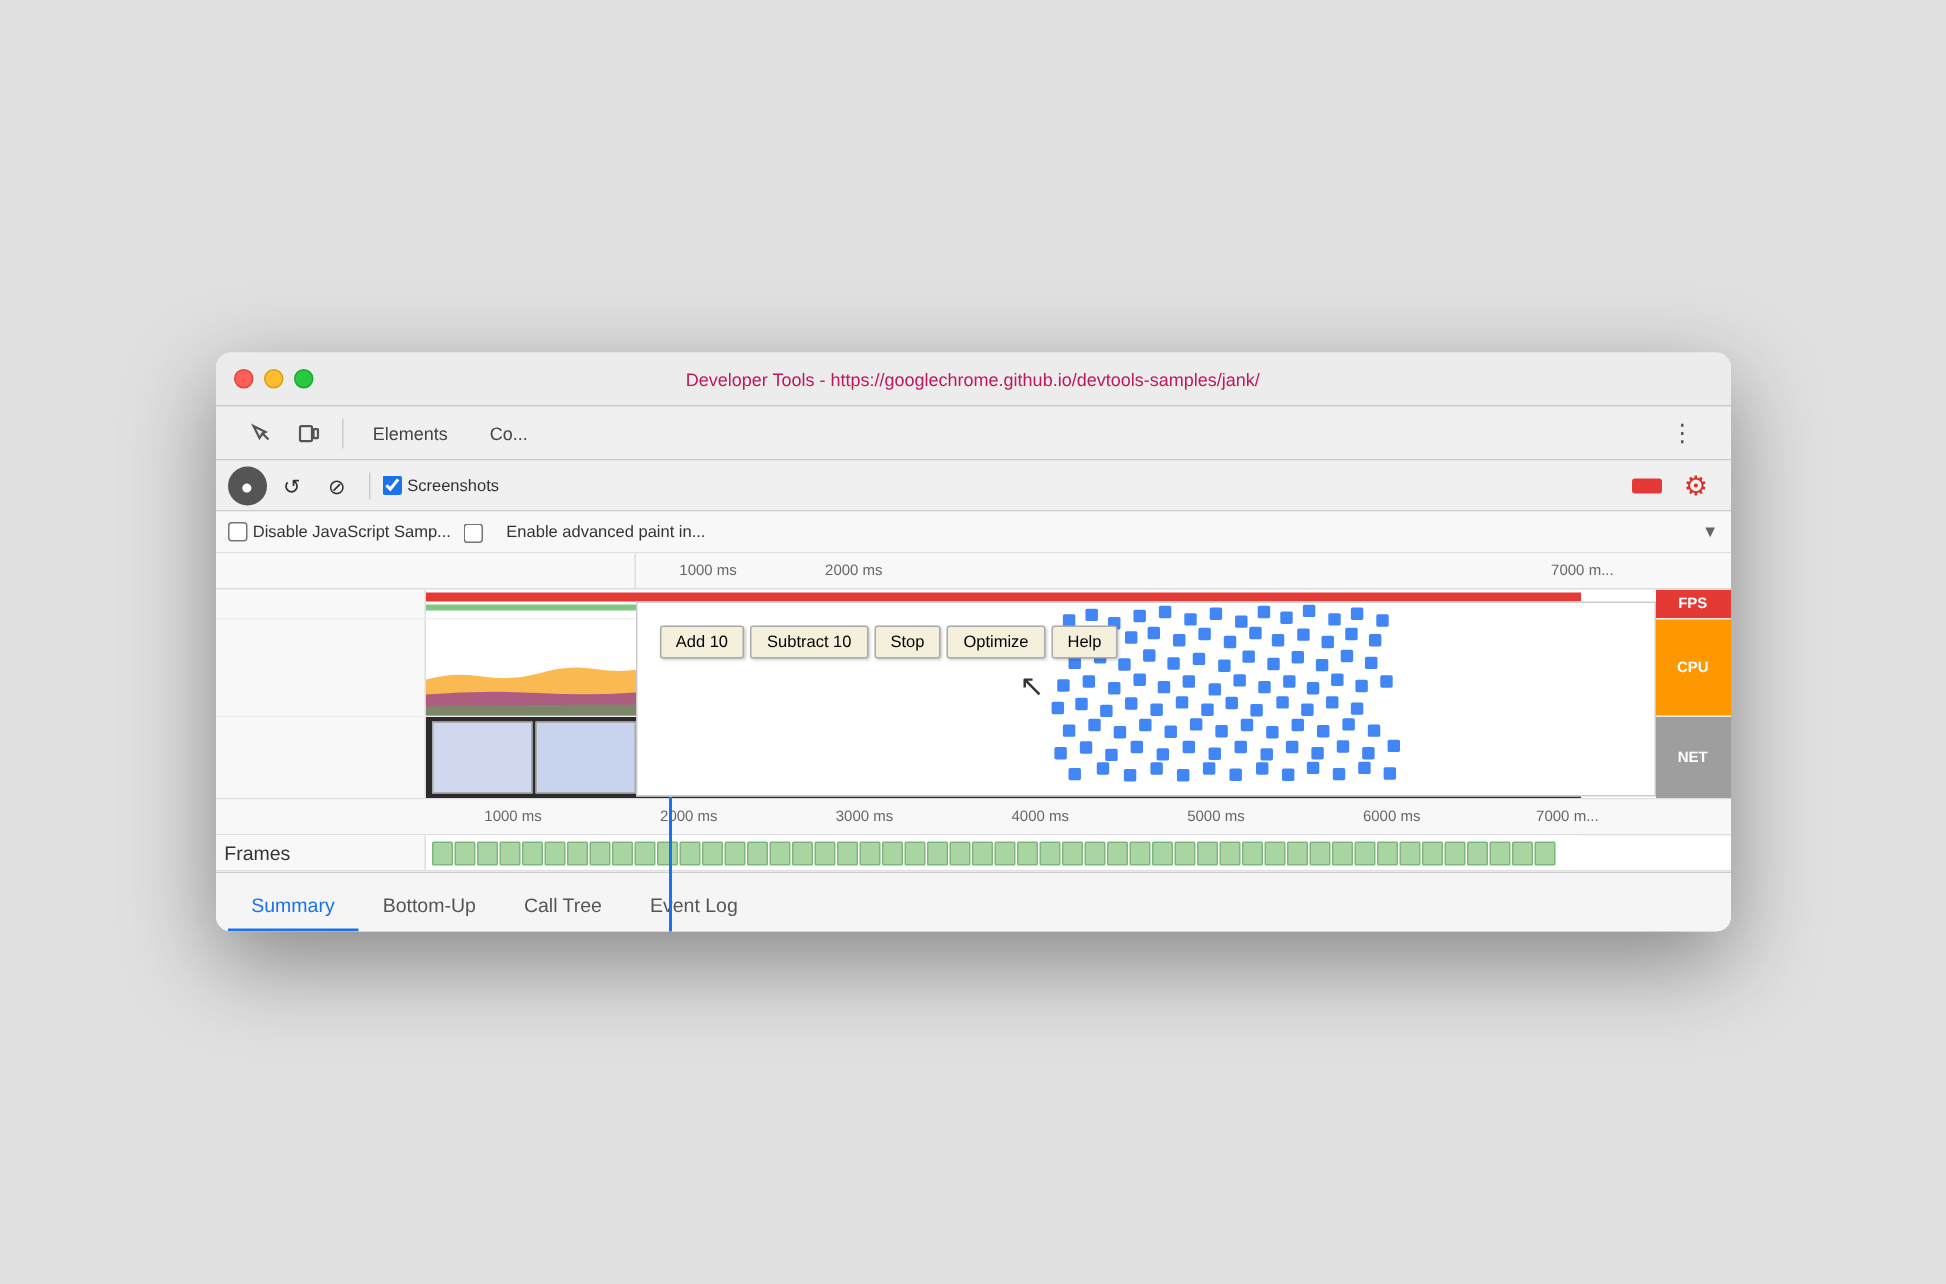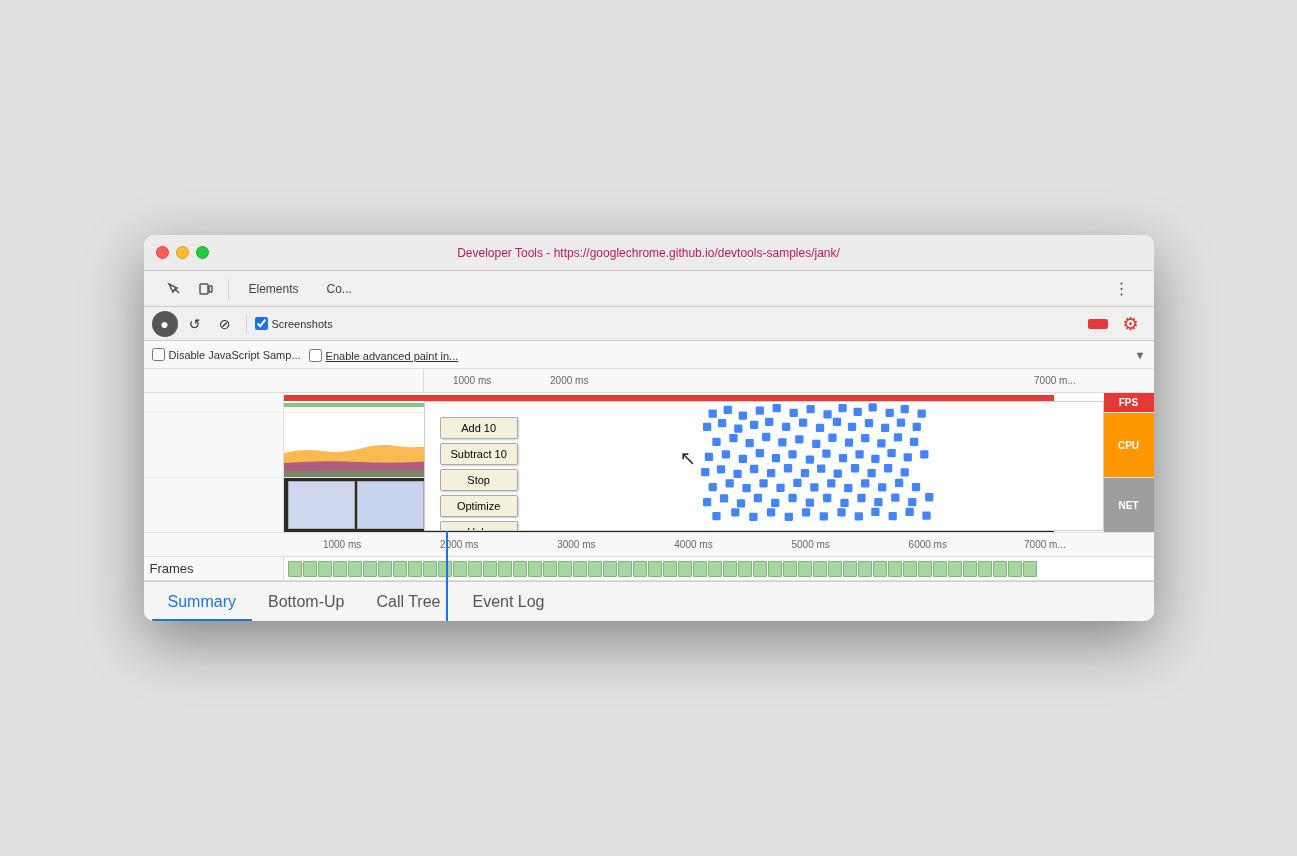--- a/index.html
+++ b/index.html
@@ -293,21 +293,21 @@
     .bottom-tabs {
       background: #f5f5f5;
       border-top: 1px solid #ccc;
       height: 40px;
       display: flex;
       align-items: flex-end;
       padding: 0 8px;
     }
     .bottom-tab {
       padding: 6px 16px 8px;
-      font-size: 16px;
+      font-size: 13px;
       color: #555;
       cursor: pointer;
       border-bottom: 2px solid transparent;
     }
     .bottom-tab.active {
       color: #1a73e8;
       border-bottom: 2px solid #1a73e8;
       font-weight: 500;
     }
 
@@ -375,21 +375,21 @@
     <div style="flex:1;"></div>
     <div style="width:20px;height:10px;background:#e53935;border-radius:2px;margin-right:4px;"></div>
     <div class="gear-btn">⚙</div>
   </div>
 
   <div class="options-row">
     <label style="display:flex;align-items:center;gap:4px;">
       <input type="checkbox" style="">
       <span>Disable JavaScript Samp...</span>
     </label>
-    <label style="display:flex;align-items:flex-end;gap:4px;margin-top:2px;text-decoration:underline;">
+    <label style="display:flex;align-items:flex-start;gap:16px;margin-top:2px;">
       <input type="checkbox" style="">
       <span>Enable advanced paint in...</span>
     </label>
     <div style="margin-left:auto;font-size:11px;color:#666;">▼</div>
   </div>
 
   <div class="timeline-wrapper">
 
     <div class="time-ruler">
       <div style="width:140px;min-width:140px;border-right:1px solid #ddd;background:#f8f8f8;height:100%;"></div>
@@ -514,21 +514,21 @@
         <div class="frame-block"></div>
         <div class="frame-block"></div>
         <div class="frame-block"></div>
         <div class="frame-block"></div>
       </div>
       <div style="width:50px;"></div>
     </div>
 
     <div style="position:absolute;top:32px;left:280px;right:50px;bottom:50px;background:white;border:1px solid #ccc;z-index:30;overflow:hidden;">
 
-      <div style="position:absolute;top:15px;left:15px;display:flex;flex-direction:column;gap:4px;z-index:40;">
+      <div style="position:absolute;top:15px;left:15px;display:flex;gap:4px;z-index:40;">
         <button style="padding:4px 10px;font-size:11px;background:#f5f0dc;border:1px solid #aaa;border-radius:2px;cursor:pointer;box-shadow:1px 1px 2px rgba(0,0,0,0.2);">Add 10</button>
         <button style="padding:4px 10px;font-size:11px;background:#f5f0dc;border:1px solid #aaa;border-radius:2px;cursor:pointer;box-shadow:1px 1px 2px rgba(0,0,0,0.2);">Subtract 10</button>
         <button style="padding:4px 10px;font-size:11px;background:#f5f0dc;border:1px solid #aaa;border-radius:2px;cursor:pointer;box-shadow:1px 1px 2px rgba(0,0,0,0.2);">Stop</button>
         <button style="padding:4px 10px;font-size:11px;background:#f5f0dc;border:1px solid #aaa;border-radius:2px;cursor:pointer;box-shadow:1px 1px 2px rgba(0,0,0,0.2);">Optimize</button>
         <button style="padding:4px 10px;font-size:11px;background:#f5f0dc;border:1px solid #aaa;border-radius:2px;cursor:pointer;box-shadow:1px 1px 2px rgba(0,0,0,0.2);">Help</button>
       </div>
 
       <div style="position:absolute;top:0;left:100px;right:0;bottom:0;overflow:hidden;">
         <svg width="100%" height="100%" viewBox="0 0 620 340">
 

